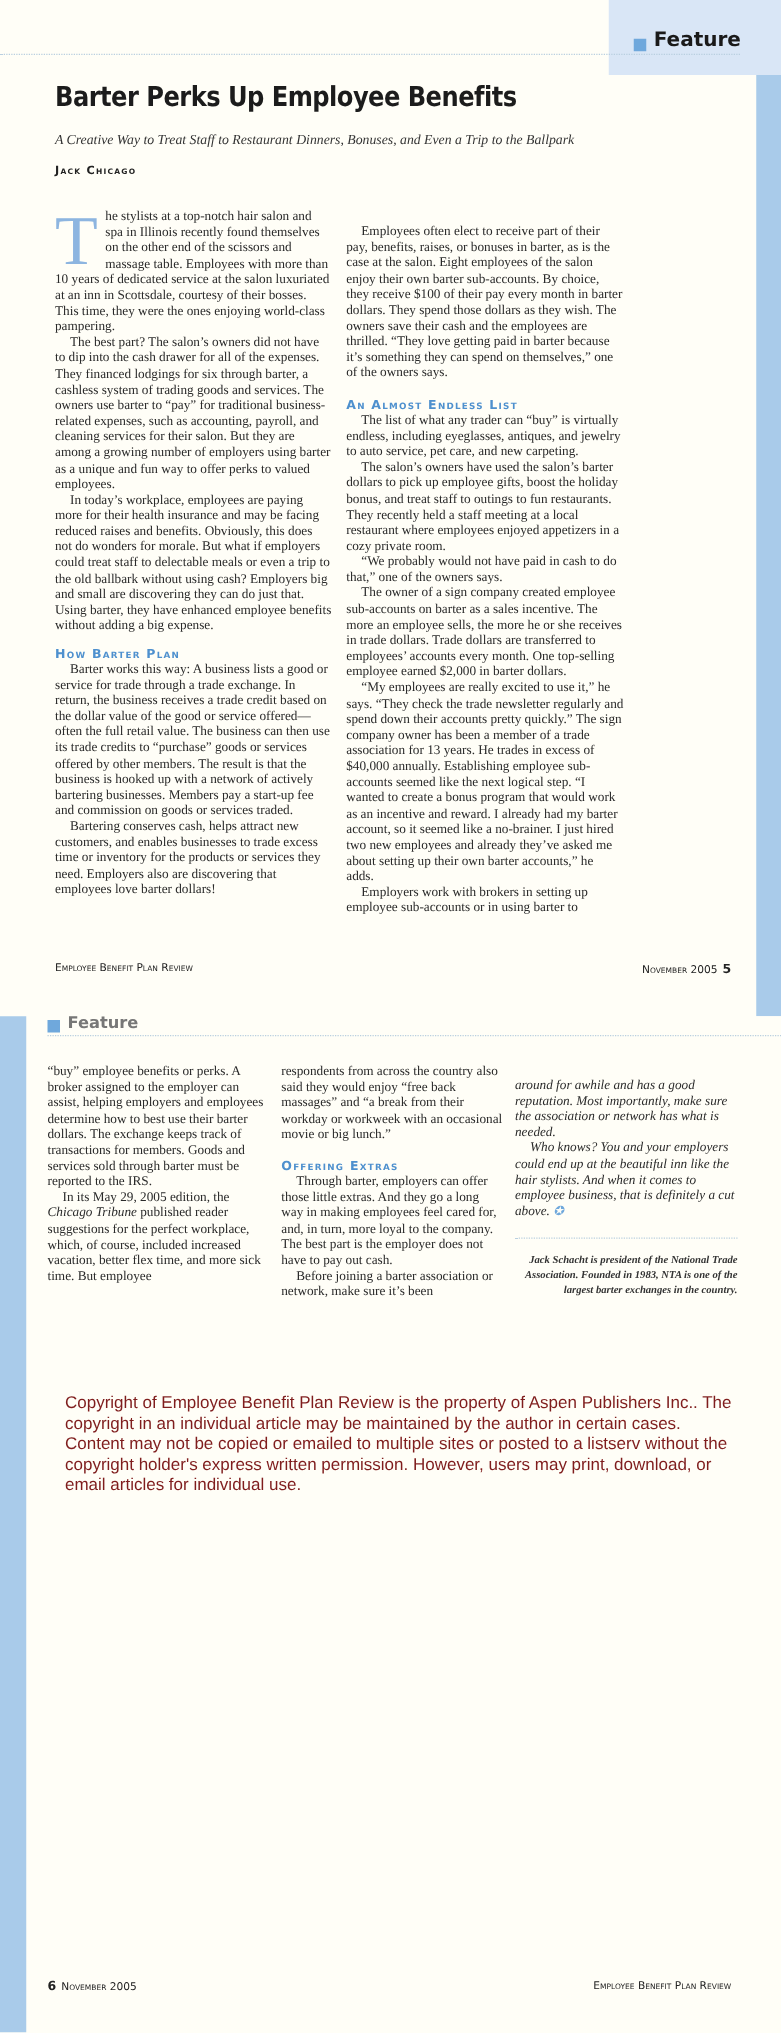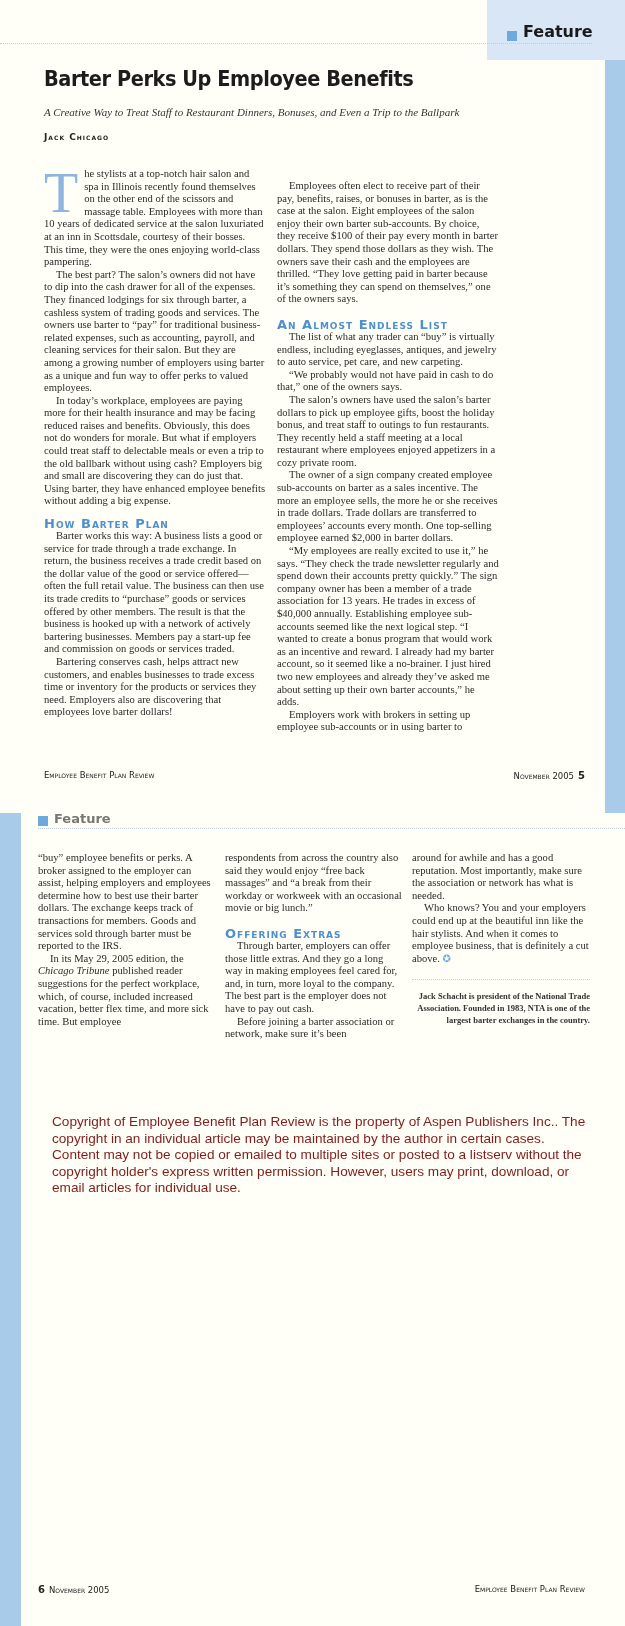--- a/index.html
+++ b/index.html
@@ -15,31 +15,31 @@
   .feat-label .sq { width:10px; height:10px; background:#6FA8DC; display:inline-block; }
   .feat1 { left:507px; top:22px; font-size:16px; color:#1a1a1a; }
   .feat2 { left:38px; top:812px; font-size:13px; color:#777; }
   .feat2 { top:-1px; }
   .title { position:absolute; left:44px; top:66px; font-family:"DejaVu Sans", sans-serif; font-weight:bold; font-size:22px; letter-spacing:-0.5px; color:#1c1c1c; transform:scaleX(0.88); transform-origin:left; white-space:nowrap; }
   .subtitle { position:absolute; left:44px; top:106px; font-style:italic; font-size:11px; color:#333; white-space:nowrap; }
   .byline { position:absolute; left:44px; top:132px; font-family:"DejaVu Sans", sans-serif; font-weight:bold; font-size:9px; letter-spacing:1px; font-variant:small-caps; color:#222; }
   .col { position:absolute; font-size:10.6px; line-height:12.6px; text-align:left; }
   .col p { margin:0; text-indent:12px; }
   .col p.noindent { text-indent:0; }
-  .col h3 { margin:9px 0 0 0; font-family:"DejaVu Sans", sans-serif; font-size:13px; font-variant:small-caps; letter-spacing:1px; color:#4E90CE; font-weight:bold; line-height:13px; }
+  .col h3 { margin:9px 0 0 0; font-family:"DejaVu Sans", sans-serif; font-size:10px; font-variant:small-caps; letter-spacing:1px; color:#4E90CE; font-weight:bold; line-height:13px; }
   .c1 { left:44px; top:168px; width:222px; }
   .c2 { left:277px; top:168px; width:222px;margin-top:12px; }
   .dropcap { float:left; font-size:56px; line-height:46px; color:#8DB5E0; margin:0 6px 0 0; padding-top:2px; font-family:"Liberation Serif", serif; }
   .footer1 { position:absolute; top:770px; font-family:"DejaVu Sans", sans-serif; font-size:8.5px; font-variant:small-caps; color:#222; }
   .footer1.left { left:44px; }
   .footer1.right { right:40px; }
   .footer1 b { font-size:10px; margin-left:4px; }
   .p2c1 { left:38px; top:39px; width:178px; }
   .p2c2 { left:225px; top:39px; width:178px; }
-  .p2c3 { left:412px; top:39px; width:178px; }
+  .p2c3 { left:412px; top:50px; width:178px;font-style:italic; }
   .endmark { color:#6FA8DC; font-size:10px; }
   .bio-rule { border-top:1px dotted #b9cfe0; margin:14px 0 10px 0; }
   .bio { text-align:right; font-weight:bold; font-size:8.5px; line-height:12px; color:#333; }
   .copyright { position:absolute; left:52px; top:301px; width:540px; font-family:"Liberation Sans", sans-serif; font-size:13.6px; line-height:16.5px; color:#7f1d1d; }
   .footer2 { position:absolute; top:771px; font-family:"DejaVu Sans", sans-serif; font-size:8.5px; font-variant:small-caps; color:#222; }
   .footer2.left { left:38px; }
   .footer2.right { right:40px; }
   .footer2 b { font-size:10px; margin-right:4px; }
 </style>
 </head>
@@ -63,22 +63,22 @@
     <p>In today’s workplace, employees are paying more for their health insurance and may be facing reduced raises and benefits. Obviously, this does not do wonders for morale. But what if employers could treat staff to delectable meals or even a trip to the old ballbark without using cash? Employers big and small are discovering they can do just that. Using barter, they have enhanced employee benefits without adding a big expense.</p>
     <h3>How Barter Plan</h3>
     <p>Barter works this way: A business lists a good or service for trade through a trade exchange. In return, the business receives a trade credit based on the dollar value of the good or service offered—often the full retail value. The business can then use its trade credits to “purchase” goods or services offered by other members. The result is that the business is hooked up with a network of actively bartering businesses. Members pay a start-up fee and commission on goods or services traded.</p>
     <p>Bartering conserves cash, helps attract new customers, and enables businesses to trade excess time or inventory for the products or services they need. Employers also are discovering that employees love barter dollars!</p>
   </div>
 
   <div class="col c2">
     <p>Employees often elect to receive part of their pay, benefits, raises, or bonuses in barter, as is the case at the salon. Eight employees of the salon enjoy their own barter sub-accounts. By choice, they receive $100 of their pay every month in barter dollars. They spend those dollars as they wish. The owners save their cash and the employees are thrilled. “They love getting paid in barter because it’s something they can spend on themselves,” one of the owners says.</p>
     <h3 style="margin-top:12px">An Almost Endless List</h3>
     <p>The list of what any trader can “buy” is virtually endless, including eyeglasses, antiques, and jewelry to auto service, pet care, and new carpeting.</p>
+    <p>The salon’s owners have used the salon’s barter dollars to pick up employee gifts, boost the holiday bonus, and treat staff to outings to fun restaurants. They recently held a staff meeting at a local restaurant where employees enjoyed appetizers in a cozy private room.</p>
     <p>“We probably would not have paid in cash to do that,” one of the owners says.</p>
-    <p>The salon’s owners have used the salon’s barter dollars to pick up employee gifts, boost the holiday bonus, and treat staff to outings to fun restaurants. They recently held a staff meeting at a local restaurant where employees enjoyed appetizers in a cozy private room.</p>
     <p>The owner of a sign company created employee sub-accounts on barter as a sales incentive. The more an employee sells, the more he or she receives in trade dollars. Trade dollars are transferred to employees’ accounts every month. One top-selling employee earned $2,000 in barter dollars.</p>
     <p>“My employees are really excited to use it,” he says. “They check the trade newsletter regularly and spend down their accounts pretty quickly.” The sign company owner has been a member of a trade association for 13 years. He trades in excess of $40,000 annually. Establishing employee sub-accounts seemed like the next logical step. “I wanted to create a bonus program that would work as an incentive and reward. I already had my barter account, so it seemed like a no-brainer. I just hired two new employees and already they’ve asked me about setting up their own barter accounts,” he adds.</p>
     <p>Employers work with brokers in setting up employee sub-accounts or in using barter to</p>
   </div>
 
   <div class="footer1 left">Employee Benefit Plan Review</div>
   <div class="footer1 right">
     <span>November 2005</span><b>5</b>
   </div>
 </div>

